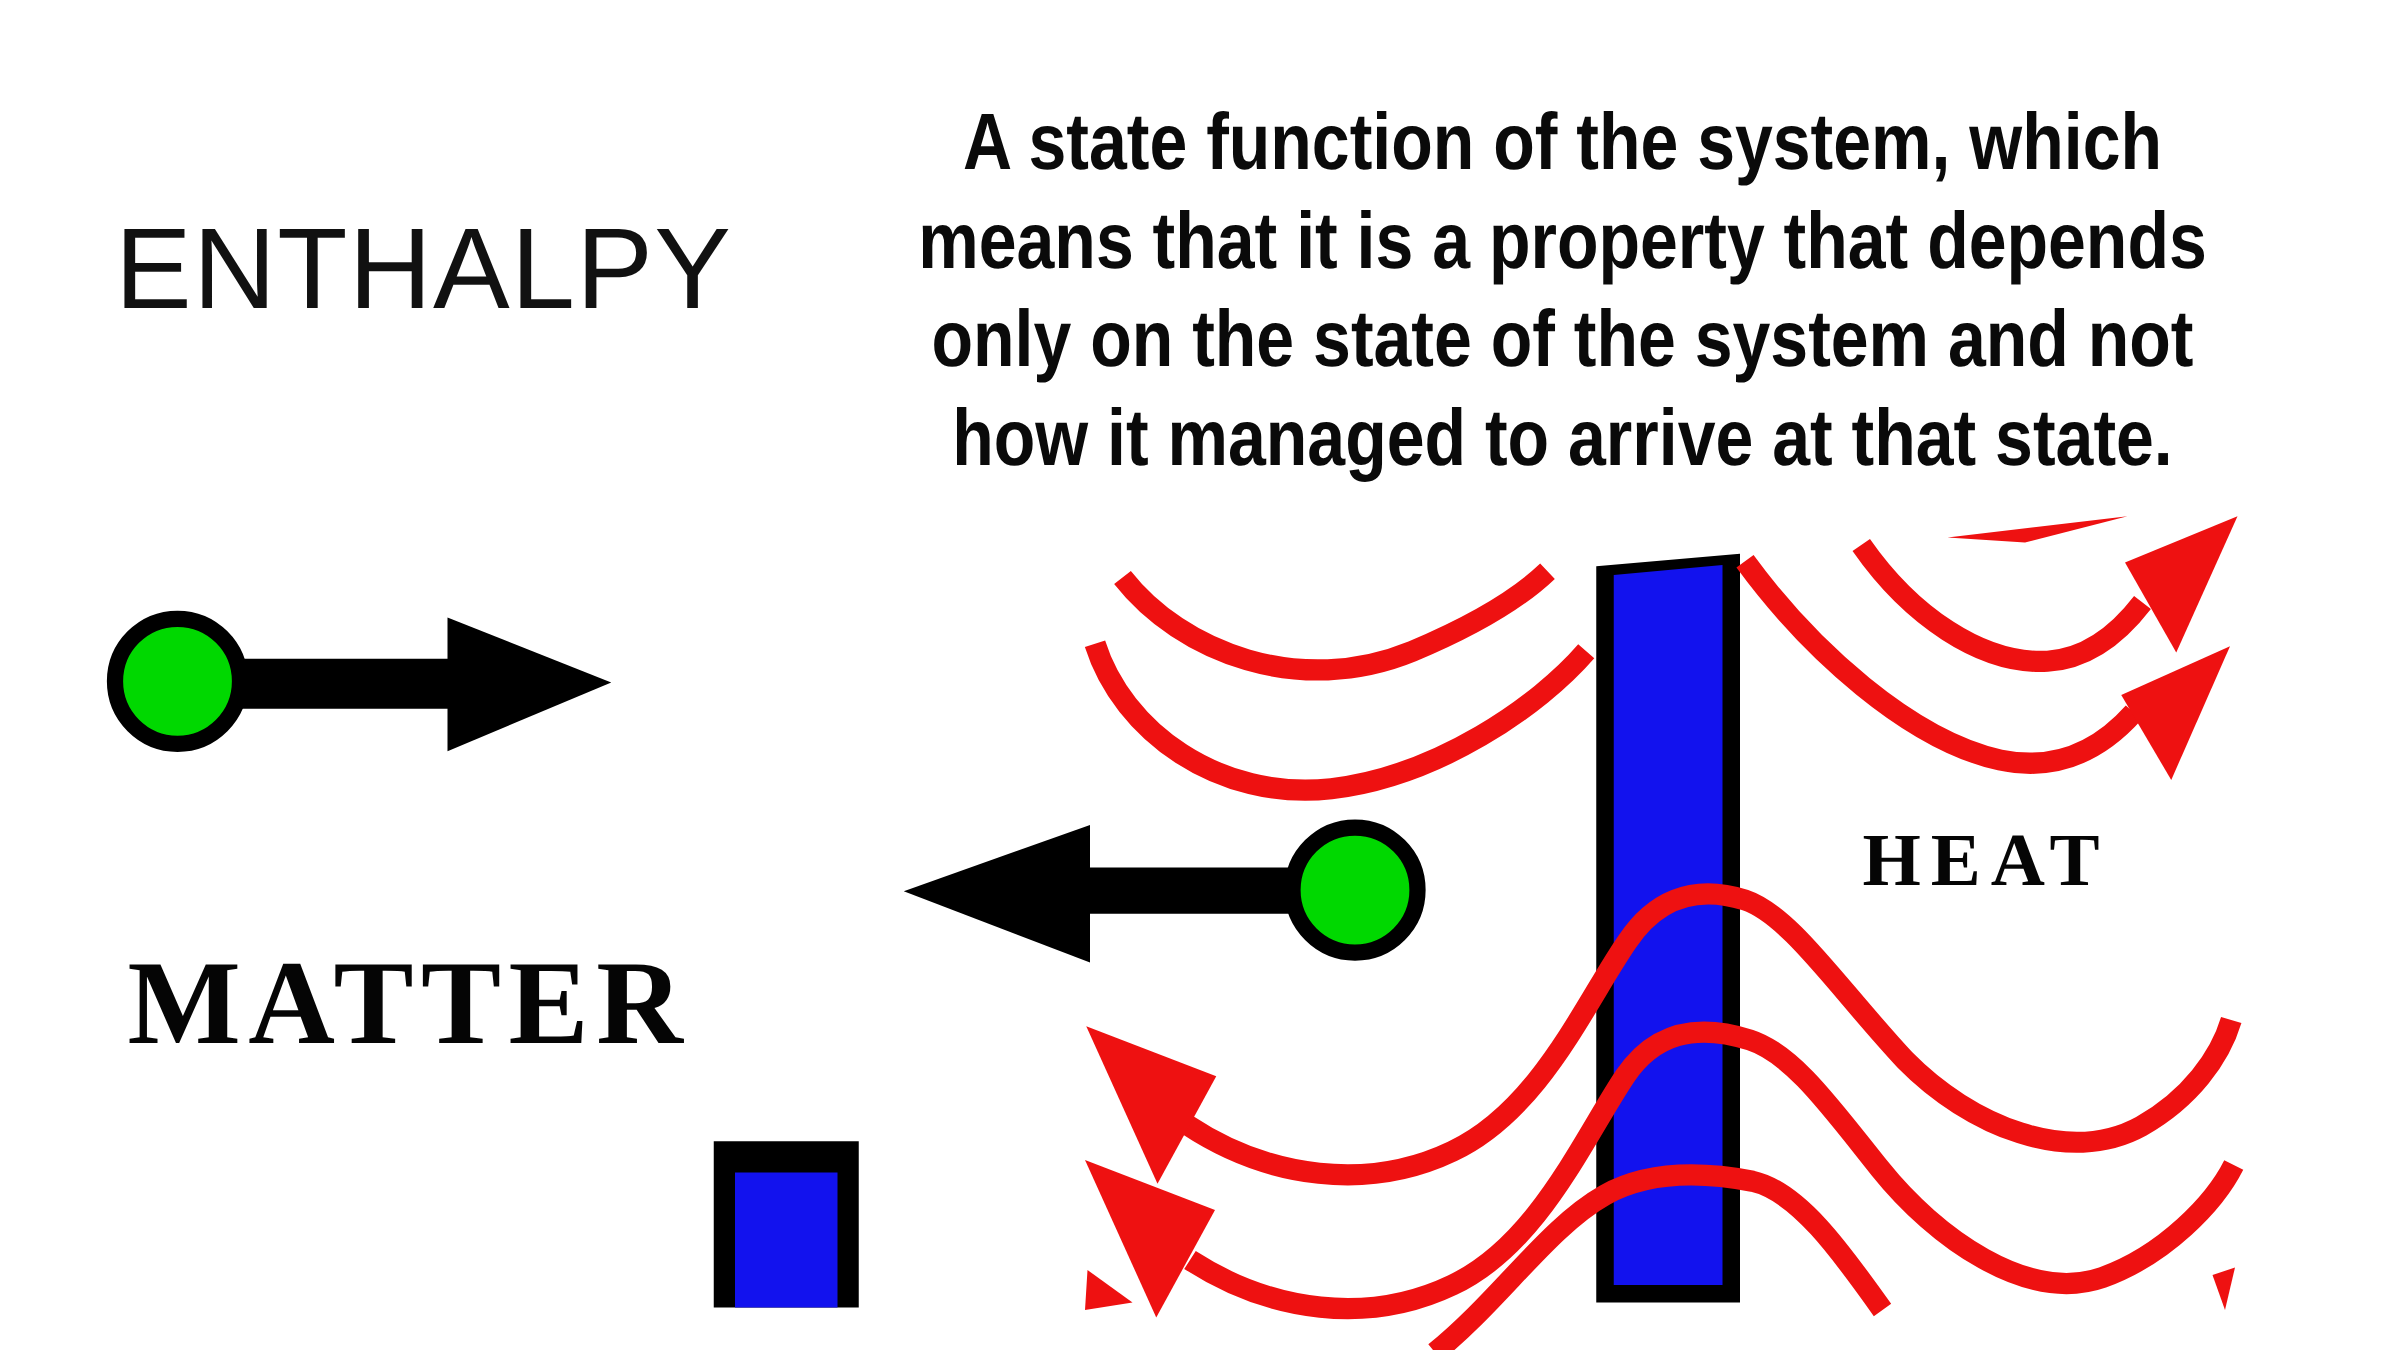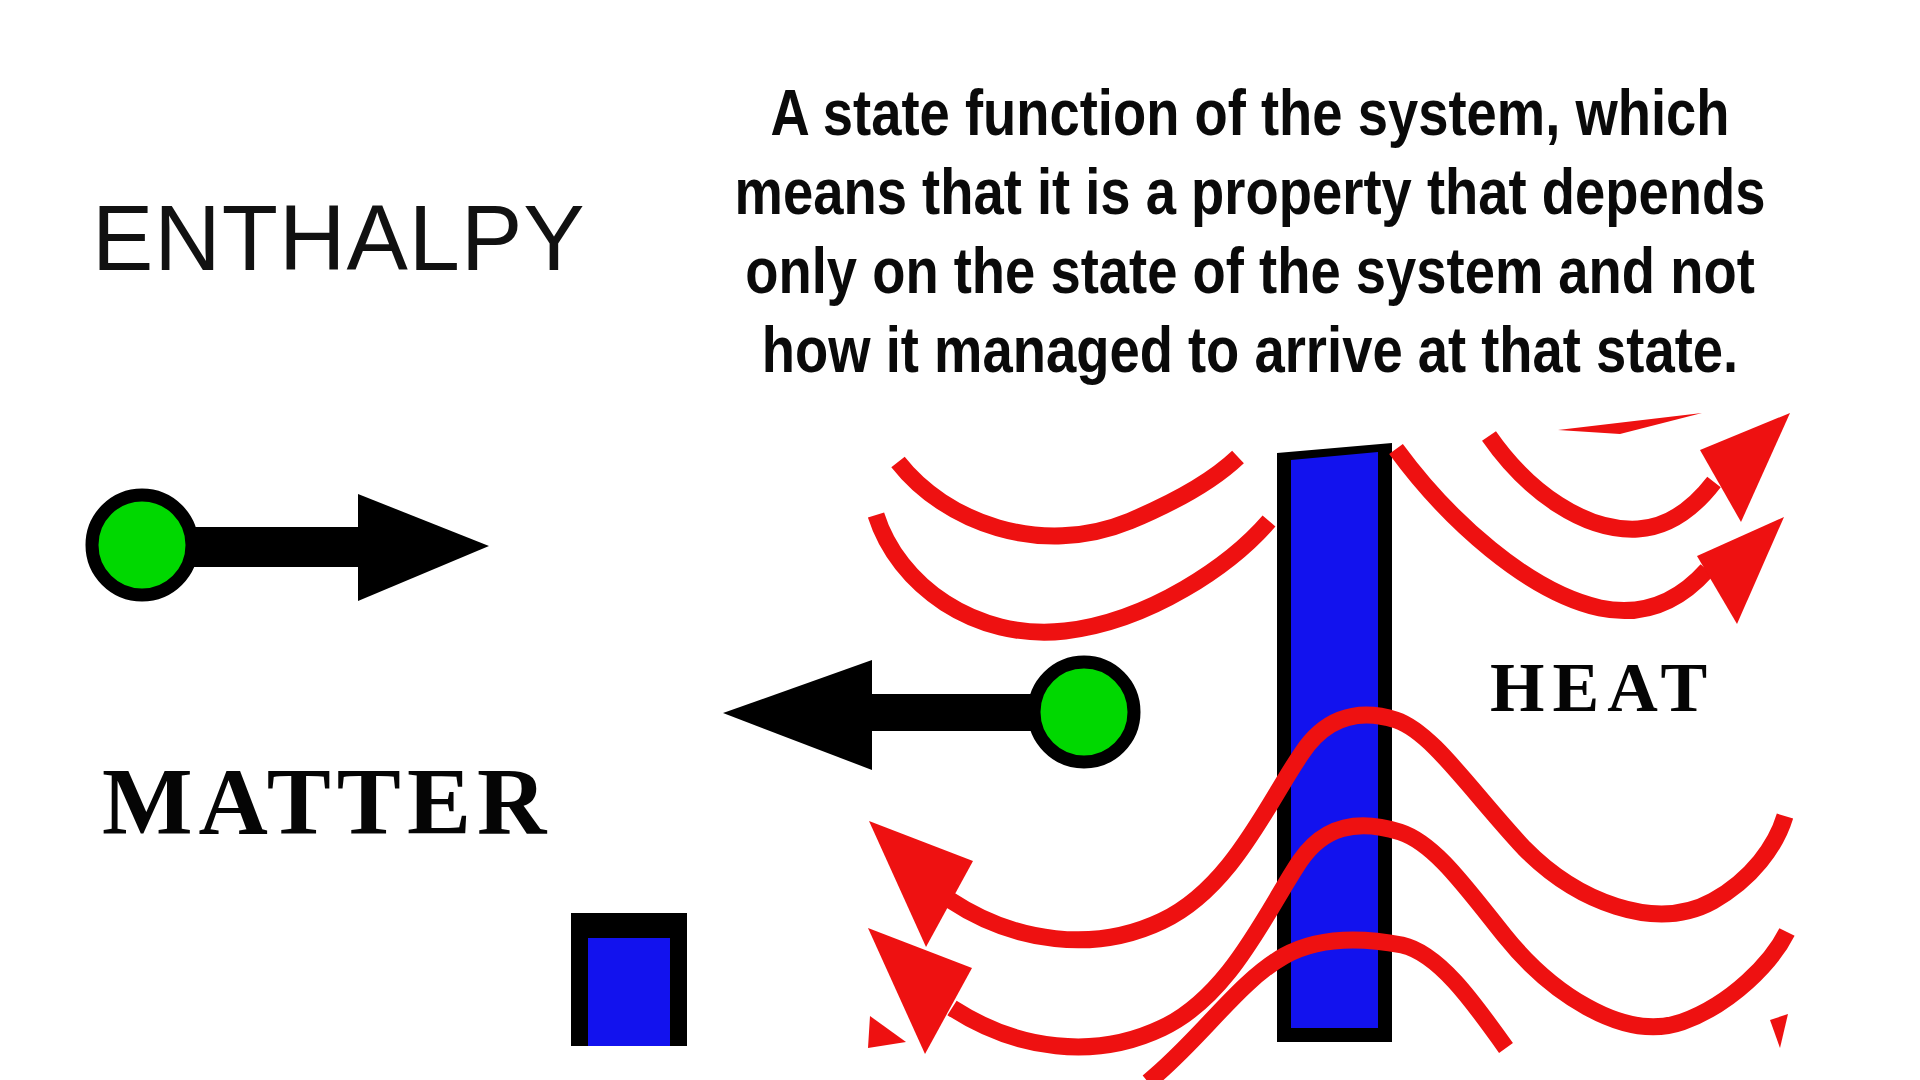--- a/index.html
+++ b/index.html
@@ -10,37 +10,37 @@
     --color-text:#111111;
     --color-bg:#ffffff;
   }
   *{margin:0;padding:0;box-sizing:border-box}
   html,body{width:1920px;height:1080px;background:var(--color-bg)}
   .canvas{
     position:relative;width:1920px;height:1080px;background:var(--color-bg);
     overflow:hidden;font-family:"Liberation Sans",sans-serif;
   }
   .title{
-    position:absolute;left:92px;top:192px;
+    position:absolute;left:92px;top:169px;
     font-size:92px;line-height:92px;font-weight:400;
     color:var(--color-text);letter-spacing:1px;white-space:nowrap;
   }
   .definition{
     position:absolute;left:630px;top:74px;width:1240px;
     text-align:center;font-weight:bold;font-size:64px;line-height:79px;
     color:#0a0a0a;transform:scaleX(0.85);transform-origin:50% 0;
     white-space:nowrap;
   }
   .definition span{display:block}
   .label-serif{
     position:absolute;font-family:"Liberation Serif",serif;font-weight:bold;
     color:#050505;white-space:nowrap;
   }
   .label-matter{left:102px;top:754px;font-size:96px;line-height:96px;letter-spacing:6px}
-  .label-heat{left:1490px;top:642px;font-size:70px;line-height:92px;letter-spacing:8px}
+  .label-heat{left:1490px;top:642px;font-size:60px;line-height:92px;letter-spacing:8px}
   svg.diagram{position:absolute;left:0;top:0;width:1920px;height:1080px}
   .black-fill{fill:var(--color-black)}
   .blue-fill{fill:var(--color-blue)}
   .green-fill{fill:var(--color-green);stroke:var(--color-black);stroke-width:13px}
   .red-fill{fill:var(--color-red)}
   .red-stroke{fill:none;stroke:var(--color-red);stroke-width:17px;stroke-linecap:butt}
 </style>
 </head>
 <body>
 

